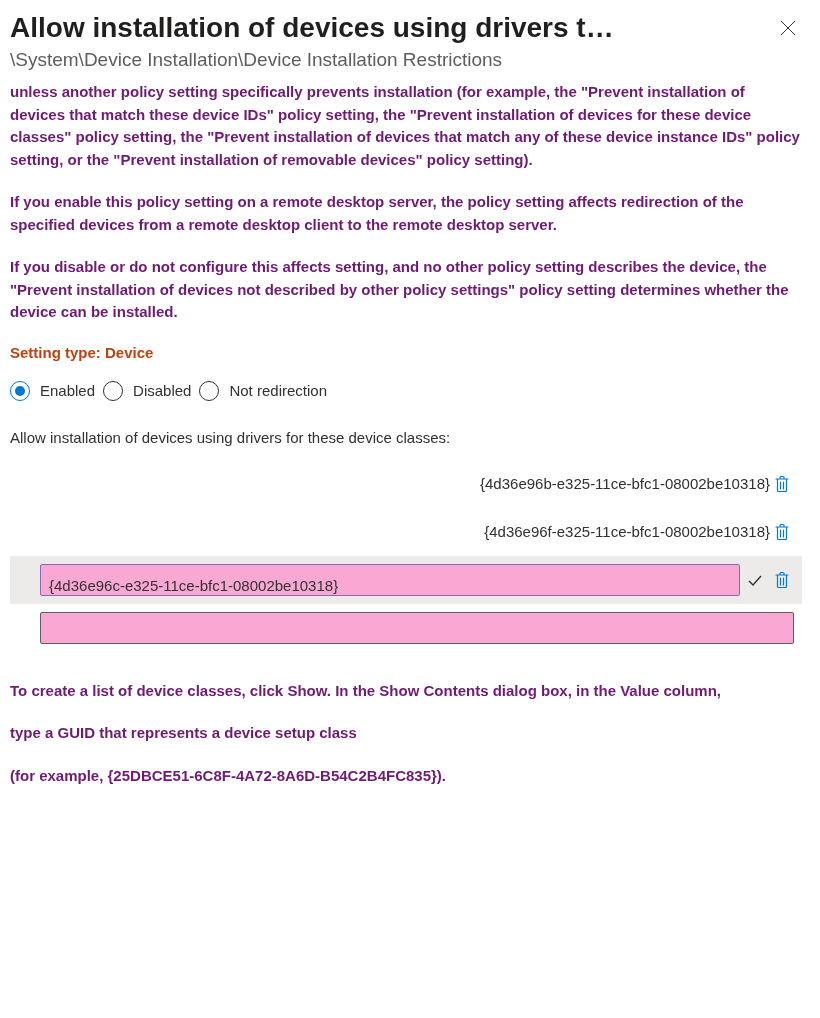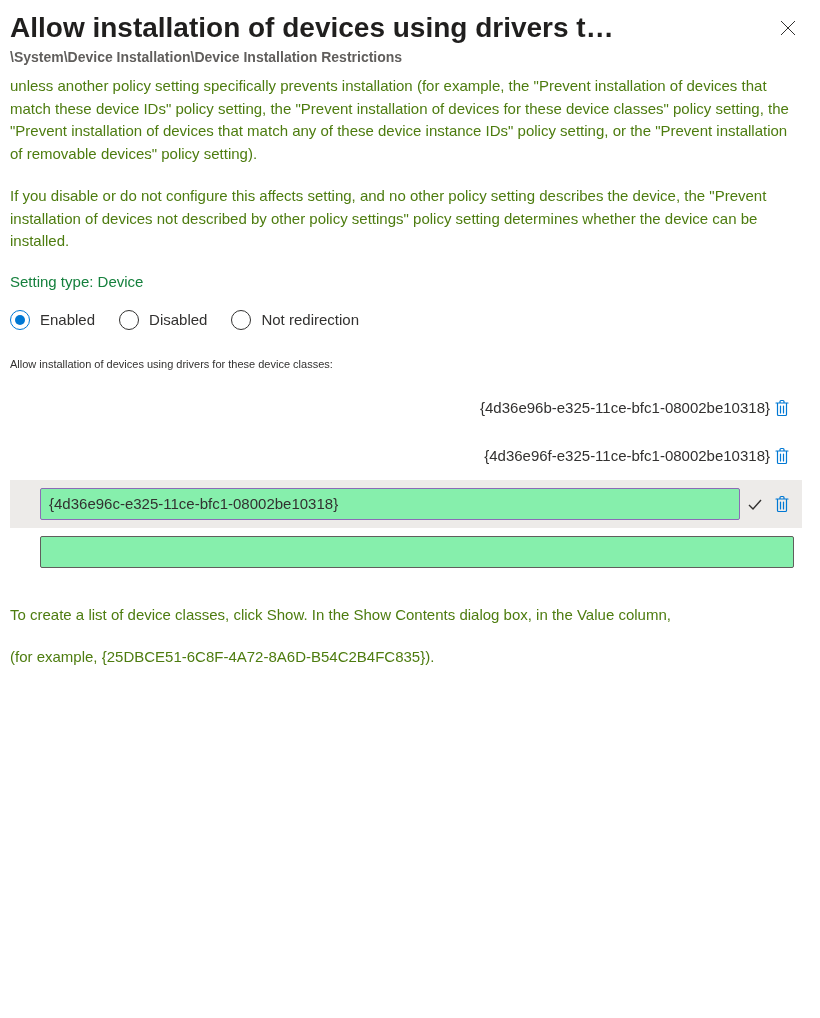--- a/index.html
+++ b/index.html
@@ -35,38 +35,39 @@
     background: none;
     border: none;
     padding: 6px;
     margin-top: 4px;
     cursor: pointer;
     color: #323130;
   }
   .close-btn svg { display: block; }
   .breadcrumb {
     color: #605e5c;
-    font-size: 14px;
+    font-size: 19px;
     margin: 4px 0 10px 0;
+  }
+  .body-text {
+    font-size: 15px;
+    line-height: 1.5;
+    color: #701a75;
+    margin: 0 0 20px 0;
     font-weight: bold;
   }
-  .body-text {
-    font-size: 15px;
-    line-height: 1.5;
-    color: #4d7c0f;
+  .meta-line {
+    font-size: 15px;
+    color: #c2410c;
     margin: 0 0 20px 0;
-  }
-  .meta-line {
-    font-size: 15px;
-    color: #15803d;
-    margin: 0 0 20px 0;
+    font-weight: bold;
   }
   .radio-row {
     display: flex;
-    gap: 24px;
+    gap: 8px;
     align-items: center;
     margin-bottom: 28px;
   }
   .radio-opt {
     display: flex;
     align-items: center;
     gap: 10px;
     font-size: 15px;
     cursor: pointer;
   }
@@ -87,21 +88,21 @@
     width: 10px;
     height: 10px;
     border-radius: 50%;
     background: #0078d4;
     display: none;
   }
   .radio-opt.selected .radio-inner {
     display: block;
   }
   .section-label {
-    font-size: 11px;
+    font-size: 15px;
     margin: 0 0 14px 0;
   }
   .list {
     margin-bottom: 28px;
   }
   .list-row {
     display: flex;
     align-items: center;
     padding: 10px 8px 10px 30px;
     font-size: 15px;
@@ -118,26 +119,26 @@
     color: #0078d4;
     padding: 4px;
   }
   .trash-btn svg { display: block; }
   .list-row.editing {
     background: #edebe9;
     padding: 8px 8px 8px 30px;
   }
   .edit-input-wrap {
     flex: 1;
-    background: #86efac;
+    background: #f9a8d4;
     border: 1px solid #605e5c;
     border-radius: 2px;
     height: 32px;
     display: flex;
-    align-items: center;
+    align-items: flex-end;
     padding: 0 6px;
   }
   .edit-input-wrap.focused {
     border-color: #8b6bb7;
   }
   .edit-input {
     border: none;
     outline: none;
     width: 100%;
     font-size: 15px;
@@ -171,20 +172,21 @@
       <span>
         <svg width="16" height="16" viewBox="0 0 16 16">
             <path d="M1 1 L15 15 M15 1 L1 15" stroke="currentColor" stroke-width="1"></path>
           </svg>
       </span>
     </button>
   </div>
   <div class="breadcrumb">\System\Device Installation\Device Installation Restrictions</div>
 
   <p class="body-text">unless another policy setting specifically prevents installation (for example, the "Prevent installation of devices that match these device IDs" policy setting, the "Prevent installation of devices for these device classes" policy setting, the "Prevent installation of devices that match any of these device instance IDs" policy setting, or the "Prevent installation of removable devices" policy setting).</p>
+  <p class="body-text">If you enable this policy setting on a remote desktop server, the policy setting affects redirection of the specified devices from a remote desktop client to the remote desktop server.</p>
   <p class="body-text">If you disable or do not configure this affects setting, and no other policy setting describes the device, the "Prevent installation of devices not described by other policy settings" policy setting determines whether the device can be installed.</p>
 
   <p class="meta-line">Setting type: Device</p>
 
   <div class="radio-row">
     <label class="radio-opt selected">
       <span class="radio-outer">
           <span class="radio-inner"></span>
         </span>
       <span>Enabled</span>
@@ -242,14 +244,15 @@
       </button>
     </div>
     <div class="new-row">
       <div class="edit-input-wrap">
         <input class="edit-input" type="text" value="" style="">
       </div>
     </div>
   </div>
 
   <p class="body-text">To create a list of device classes, click Show. In the Show Contents dialog box, in the Value column,</p>
+  <p class="body-text">type a GUID that represents a device setup class</p>
   <p class="body-text">(for example, {25DBCE51-6C8F-4A72-8A6D-B54C2B4FC835}).</p>
 </div>
 
 </body></html>

